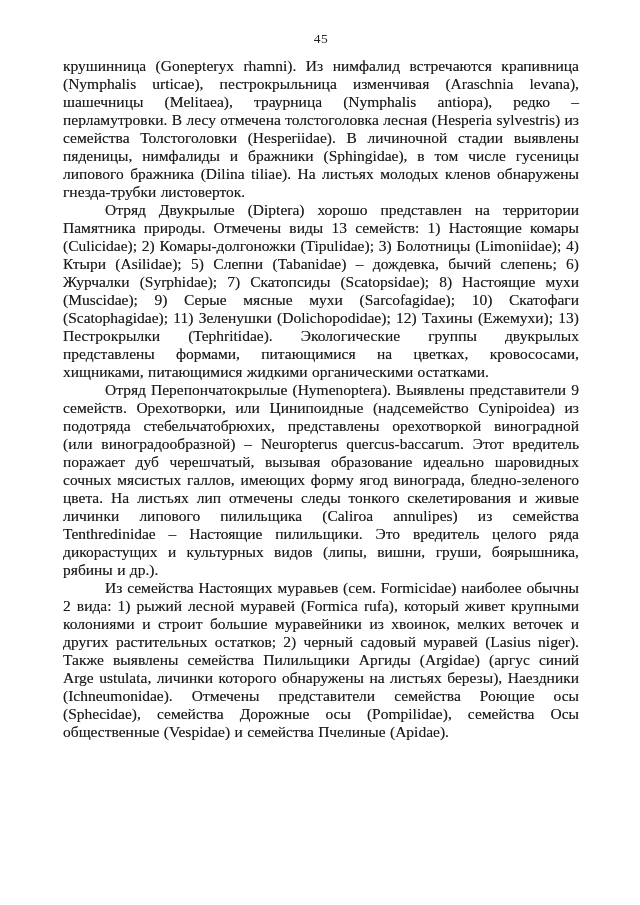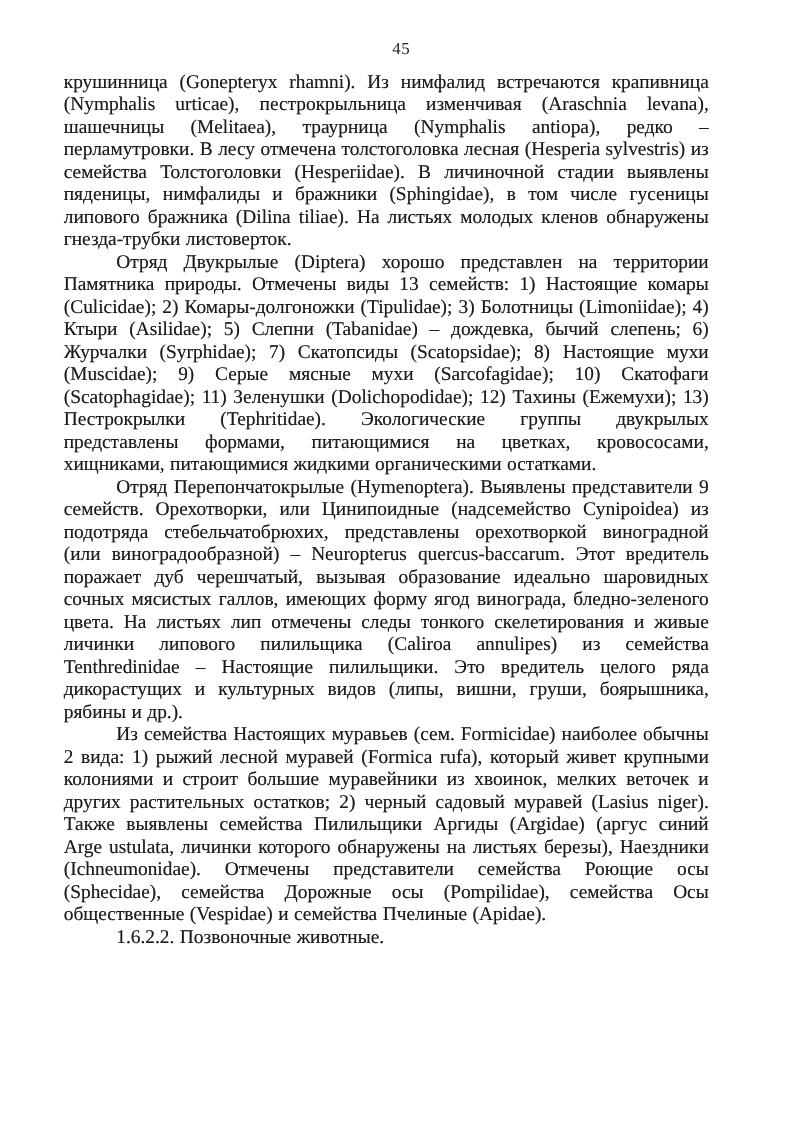--- a/index.html
+++ b/index.html
@@ -21,21 +21,21 @@
     top: 31px;
     left: 0;
     width: 642px; 
     text-align: center;
     font-size: 13.5px;
     letter-spacing: 0.5px;
     color: #222222;
   }
   .content {
     position: absolute;
-    left: 51px;
+    left: 63px;
     top: 57px;
     width: 516px;
   }
   .content p {
     margin: 0;
     padding: 0;
     font-size: 15.5px;
     line-height: 18px;
     text-align: justify;
     text-indent: 42px;
@@ -50,15 +50,14 @@
 <body>
 
 <div class="page">
   <div class="page-number">45</div>
 
   <div class="content">
     <p class="continuation">крушинница (Gonepteryx rhamni). Из нимфалид встречаются крапивница (Nymphalis urticae), пестрокрыльница изменчивая (Araschnia levana), шашечницы (Melitaea), траурница (Nymphalis antiopa), редко – перламутровки. В лесу отмечена толстоголовка лесная (Hesperia sylvestris) из семейства Толстоголовки (Hesperiidae). В личиночной стадии выявлены пяденицы, нимфалиды и бражники (Sphingidae), в том числе гусеницы липового бражника (Dilina tiliae). На листьях молодых кленов обнаружены гнезда-трубки листоверток.</p>
     <p>Отряд Двукрылые (Diptera) хорошо представлен на территории Памятника природы. Отмечены виды 13 семейств: 1) Настоящие комары (Culicidae); 2) Комары-долгоножки (Tipulidae); 3) Болотницы (Limoniidae); 4) Ктыри (Asilidae); 5) Слепни (Tabanidae) – дождевка, бычий слепень; 6) Журчалки (Syrphidae); 7) Скатопсиды (Scatopsidae); 8) Настоящие мухи (Muscidae); 9) Серые мясные мухи (Sarcofagidae); 10) Скатофаги (Scatophagidae); 11) Зеленушки (Dolichopodidae); 12) Тахины (Ежемухи); 13) Пестрокрылки (Tephritidae). Экологические группы двукрылых представлены формами, питающимися на цветках, кровососами, хищниками, питающимися жидкими органическими остатками.</p>
     <p>Отряд Перепончатокрылые (Hymenoptera). Выявлены представители 9 семейств. Орехотворки, или Цинипоидные (надсемейство Cynipoidea) из подотряда стебельчатобрюхих, представлены орехотворкой виноградной (или виноградообразной) – Neuropterus quercus-baccarum. Этот вредитель поражает дуб черешчатый, вызывая образование идеально шаровидных сочных мясистых галлов, имеющих форму ягод винограда, бледно-зеленого цвета. На листьях лип отмечены следы тонкого скелетирования и живые личинки липового пилильщика (Caliroa annulipes) из семейства Tenthredinidae – Настоящие пилильщики. Это вредитель целого ряда дикорастущих и культурных видов (липы, вишни, груши, боярышника, рябины и др.).</p>
     <p>Из семейства Настоящих муравьев (сем. Formicidae) наиболее обычны 2 вида: 1) рыжий лесной муравей (Formica rufa), который живет крупными колониями и строит большие муравейники из хвоинок, мелких веточек и других растительных остатков; 2) черный садовый муравей (Lasius niger). Также выявлены семейства Пилильщики Аргиды (Argidae) (аргус синий Arge ustulata, личинки которого обнаружены на листьях березы), Наездники (Ichneumonidae). Отмечены представители семейства Роющие осы (Sphecidae), семейства Дорожные осы (Pompilidae), семейства Осы общественные (Vespidae) и семейства Пчелиные (Apidae).</p>
-    <p>1.6.2.2. Позвоночные животные.</p>
   </div>
 </div>
 
 </body></html>

